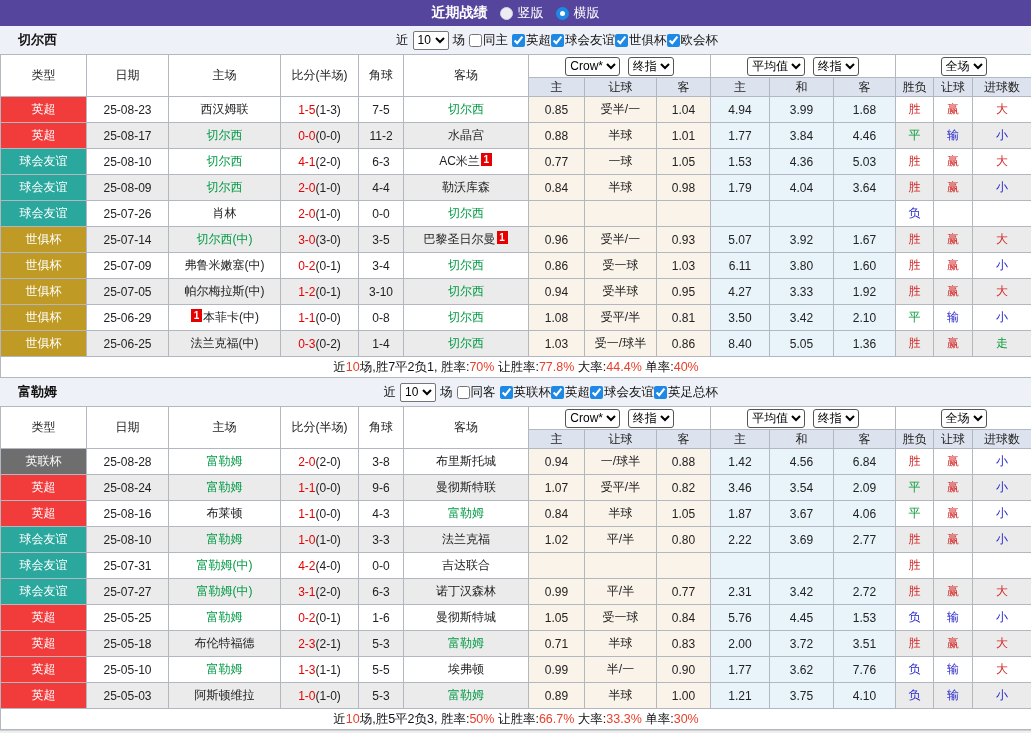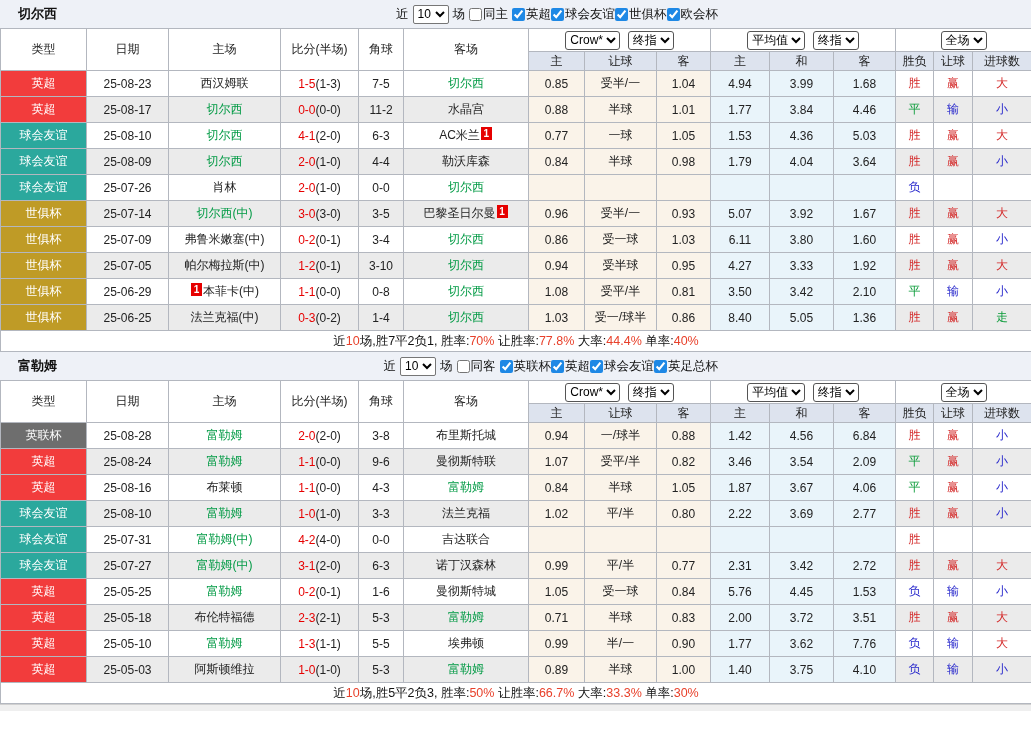--- a/index.html
+++ b/index.html
@@ -40,20 +40,31 @@
   .half { color:#222; }
   .card { display:inline-block; background:#e60000; color:#fff; font-size:10px; font-weight:bold; width:11px; height:13px; line-height:13px; vertical-align:2px; margin:0 1px; }
   tfoot td { height:21px; background:#fff; font-size:12.5px; color:#111; }
   tfoot .red { color:#e8402a; }
   .bottom-strip { height:7px; background:#efefef; border-top:1px solid #d0d0d0; }
 </style>
 </head>
 <body>
 
 <div class="page">
+  <div class="titlebar">
+    <span class="title">近期战绩</span>
+    <span class="radio-wrap">
+      <span class="radio filled"></span>
+      <span>竖版</span>
+    </span>
+    <span class="radio-wrap">
+      <span class="radio ring"></span>
+      <span>横版</span>
+    </span>
+  </div>
 
   <div id="sections">
   <div class="section">
     <div class="section-header">
       <span class="team-name">切尔西</span>
       <div class="filters">
         <span>近</span>
         <select>
           <option>10</option>
         </select>
@@ -552,21 +563,21 @@
             <tr class="even">
               <td class="type" style="background: rgb(242, 60, 60);">英超</td>
               <td>25-05-03</td>
               <td><span class="team">阿斯顿维拉</span></td>
               <td><span class="sc">1-0</span><span class="half">(1-0)</span></td>
               <td>5-3</td>
               <td><span class="team focus">富勒姆</span></td>
               <td class="cream">0.89</td>
               <td class="cream">半球</td>
               <td class="cream">1.00</td>
-              <td class="blue">1.40</td>
+              <td class="blue">1.21</td>
               <td class="blue">3.75</td>
               <td class="blue">4.10</td>
               <td style="color: rgb(39, 39, 204);">负</td>
               <td style="color: rgb(39, 39, 204);">输</td>
               <td style="color: rgb(39, 39, 204);">小</td>
             </tr>
           </tbody>
       <tfoot>
         <tr>
               <td colspan="15"><span>近</span><span class="red">10</span><span>场,胜5平2负3, 胜率:</span><span class="red">50%</span><span> 让胜率:</span><span class="red">66.7%</span><span> 大率:</span><span class="red">33.3%</span><span> 单率:</span><span class="red">30%</span></td>

